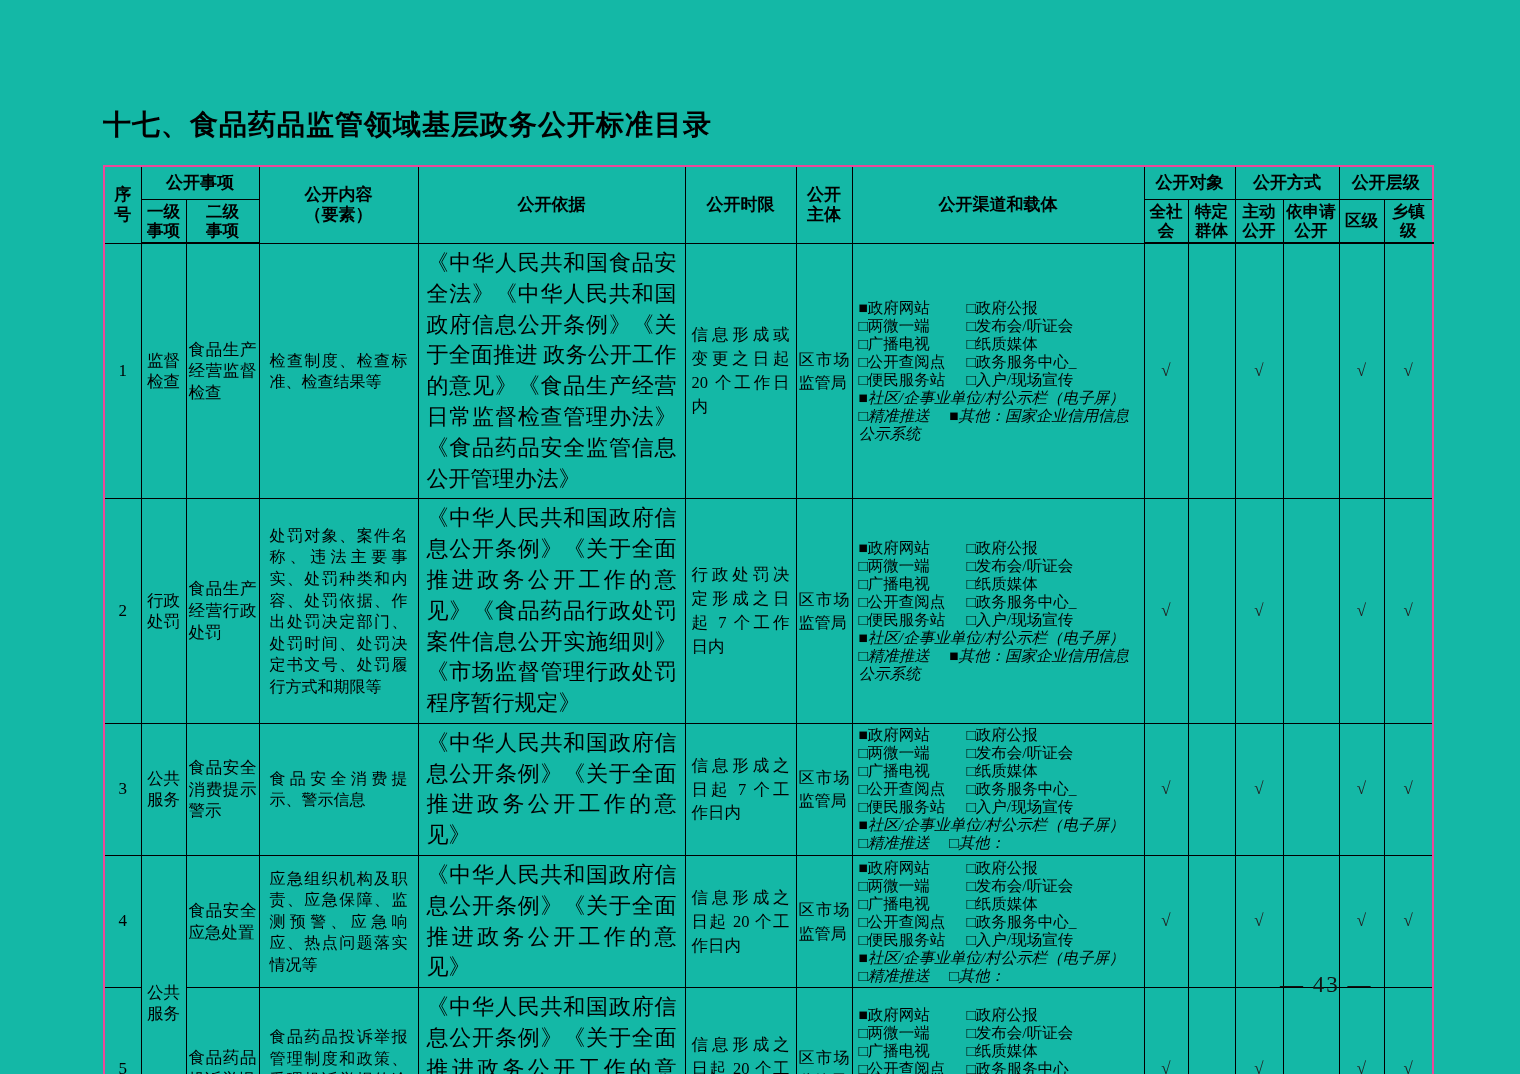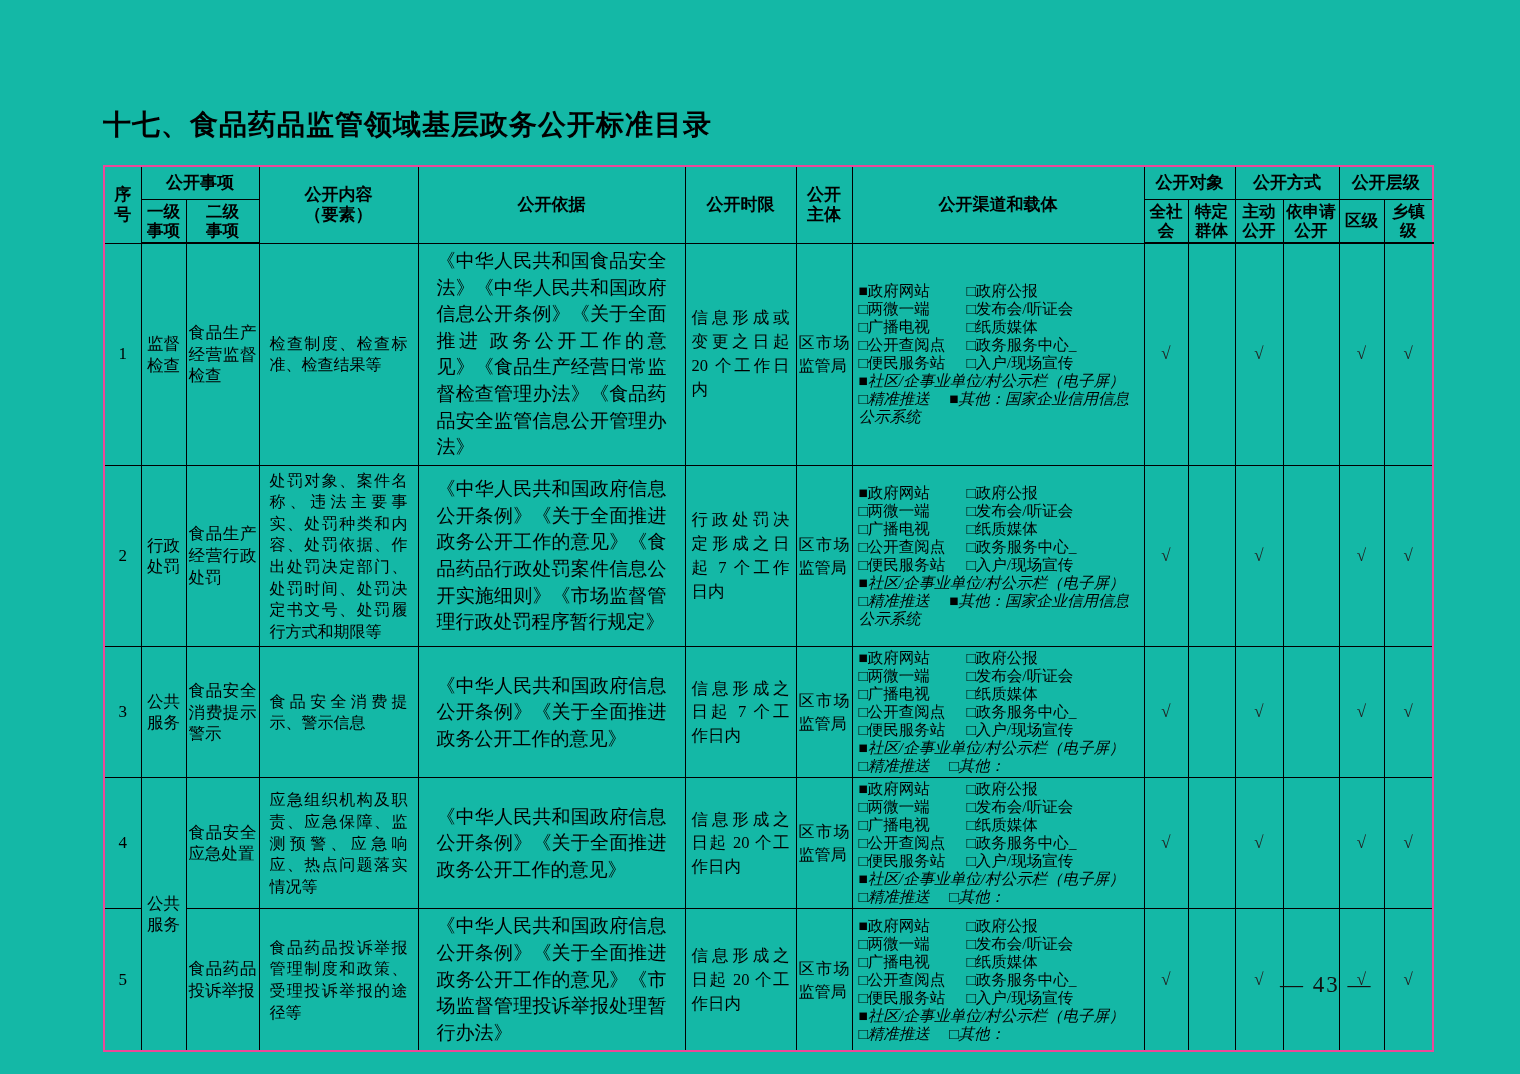--- a/index.html
+++ b/index.html
@@ -10,21 +10,21 @@
   th,td{border:1px solid #000;vertical-align:middle;padding:2px 4px;font-weight:normal;overflow:hidden;}
   thead th{font-size:17px;font-weight:bold;text-align:center;line-height:1.18;padding:2px 1px;}
   thead tr.sub th{font-size:16.5px;}
   thead tr.sub th{border-bottom:2px solid #000;}
   .pre{white-space:pre-line;}
   td{font-size:16.5px;line-height:1.32;}
   .c-no{text-align:center;font-size:17px;}
   .c-l1{text-align:center;line-height:1.3;}
   .c-l2{text-align:justify;padding:21px 2px;font-size:16.5px;}
   .c-content{text-align:justify;padding:4px 10px;font-size:16px;line-height:1.35;font-family:Liberation Serif, serif;}
-  .c-basis{text-align:justify;padding:4px 18px;font-size:19px;line-height:1.4;}
+  .c-basis{text-align:justify;padding:4px 8px;font-size:22px;line-height:1.4;}
   .c-time{text-align:justify;padding:16px 6px;font-size:16.5px;line-height:1.45;}
   .c-subject{text-align:justify;padding:4px 2px;font-size:16px;line-height:1.45;}
   .c-channels{padding:2px 6px;font-size:15.5px;line-height:18px;vertical-align:middle;}
   .ch-pair{display:flex;}
   .ch-l{width:108px;flex-shrink:0;}
   .ch-r{flex:1;}
   .ch-full{width:100%;font-style:italic;}
   .c-mark{text-align:center;font-size:17px;color:#222;}
   .page-number{position:absolute;left:1280px;top:972px;font-size:23px;letter-spacing:2px;color:#111;}
 </style>

